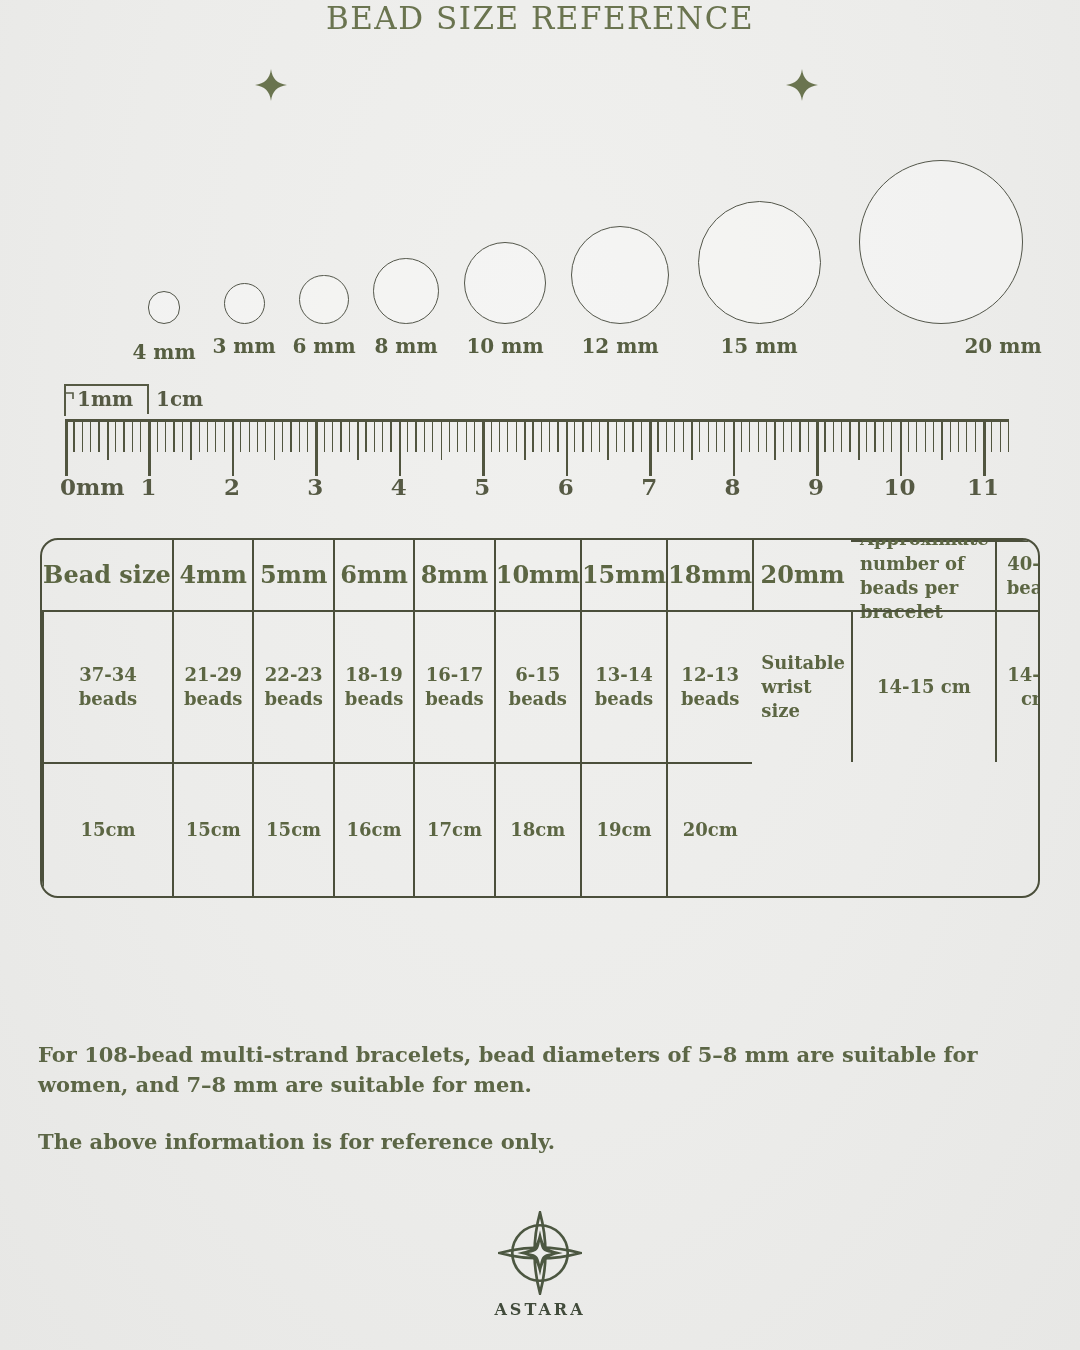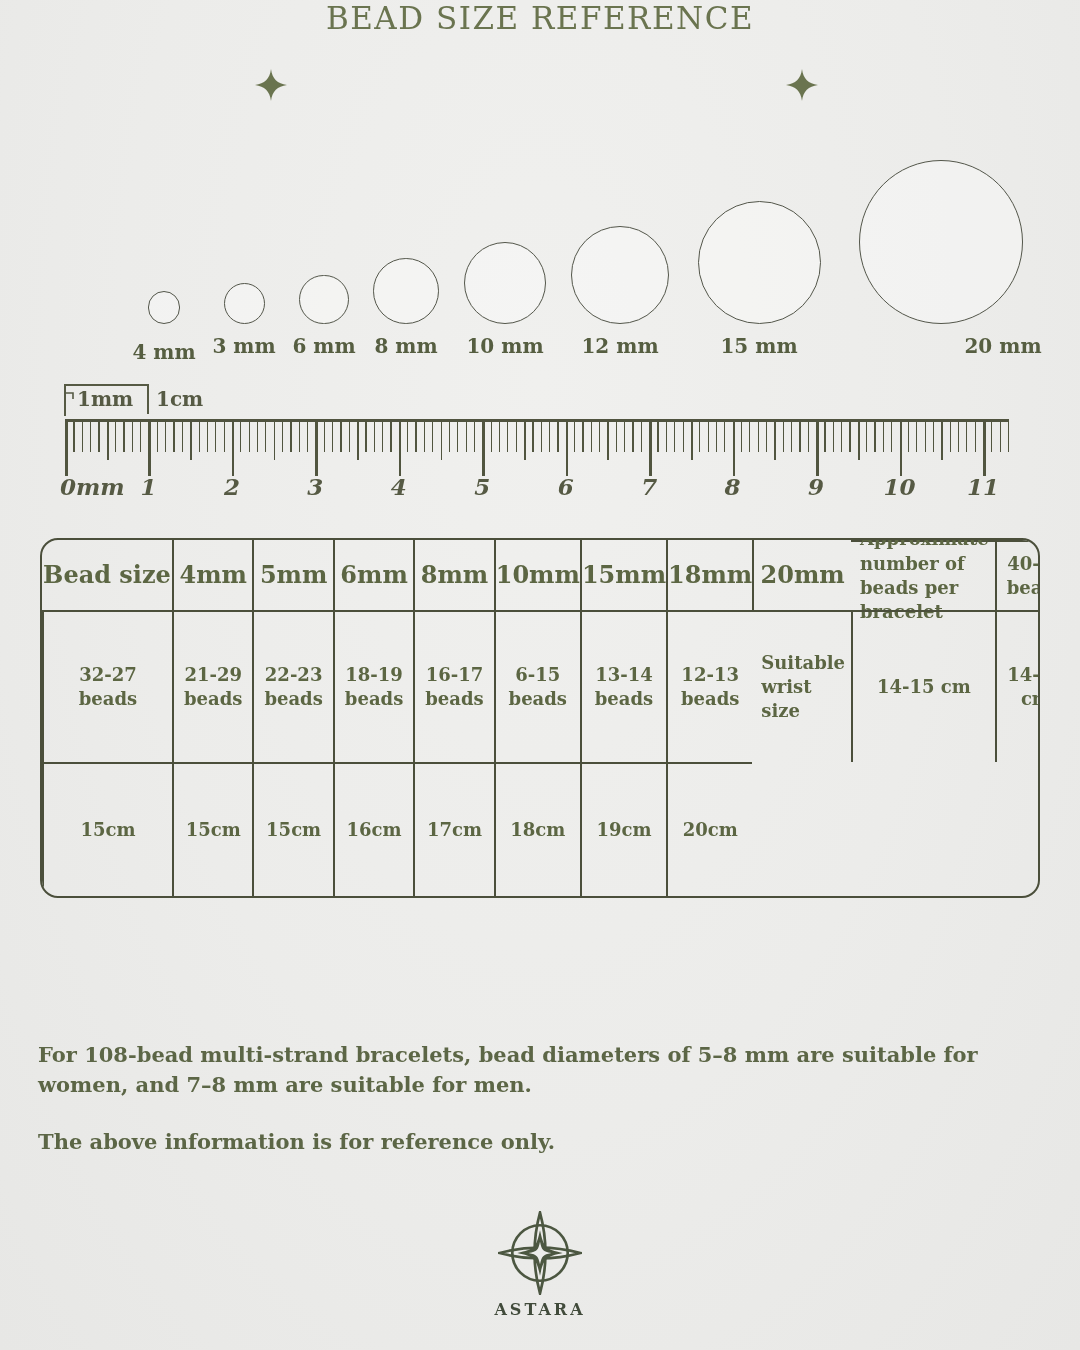--- a/index.html
+++ b/index.html
@@ -32,21 +32,21 @@
   .ruler-bracket { position:absolute; left:62px; top:382px; width:100px; height:36px; }
   .ruler-mm-label { position:absolute; left:77px;  top:387px; font-size:20px; font-weight:700; color:#565a44; }
   .ruler-cm-label { position:absolute; left:156px; top:387px; font-size:20px; font-weight:700; color:#565a44; }
   .ruler-line { position:absolute; left:65px; top:419px; width:944px; height:3px; background:#50533f; }
   .tick { position:absolute; top:422px; background:#51553f; }
   .tick.mm   { width:1.2px; height:30px; }
   .tick.half { width:1.8px; height:38px; }
   .tick.cm   { width:2.6px; height:54px; }
   .ruler-number {
     position:absolute; top:473px; font-size:23px; font-weight:700; color:#565a44;
-    transform:translateX(-50%); white-space:nowrap;font-style:italic;
+    transform:translateX(-50%); white-space:nowrap;
   }
   .ruler-number.zero { transform:none; }
   
   .size-table {
     position:absolute; left:40px; top:538px; width:1000px; height:360px;
     border:2px solid #4b4f3b; border-radius:18px; overflow:hidden;
     display:grid; grid-template-columns:130px repeat(10,1fr);
     grid-template-rows:70px 152px 1fr;
   }
   .cell { display:flex; align-items:center; justify-content:center;
@@ -255,21 +255,21 @@
       <div class="cell head bl">4mm</div>
       <div class="cell head bl">5mm</div>
       <div class="cell head bl">6mm</div>
       <div class="cell head bl">8mm</div>
       <div class="cell head bl">10mm</div>
       <div class="cell head bl">15mm</div>
       <div class="cell head bl">18mm</div>
       <div class="cell head bl">20mm</div>
       <div class="cell rowlabel bt">Approximate number of beads per bracelet</div>
       <div class="cell val bt bl">40-42 beads</div>
-      <div class="cell val bt bl">32-27 beads</div>
+      <div class="cell val bt bl">37-34 beads</div>
       <div class="cell val bt bl">21-29 beads</div>
       <div class="cell val bt bl">22-23 beads</div>
       <div class="cell val bt bl">18-19 beads</div>
       <div class="cell val bt bl">16-17 beads</div>
       <div class="cell val bt bl">6-15 beads</div>
       <div class="cell val bt bl">13-14 beads</div>
       <div class="cell val bt bl">12-13 beads</div>
       <div class="cell rowlabel bt">Suitable wrist size</div>
       <div class="cell val bt bl">14-15 cm</div>
       <div class="cell val bt bl">14-15 cm</div>

